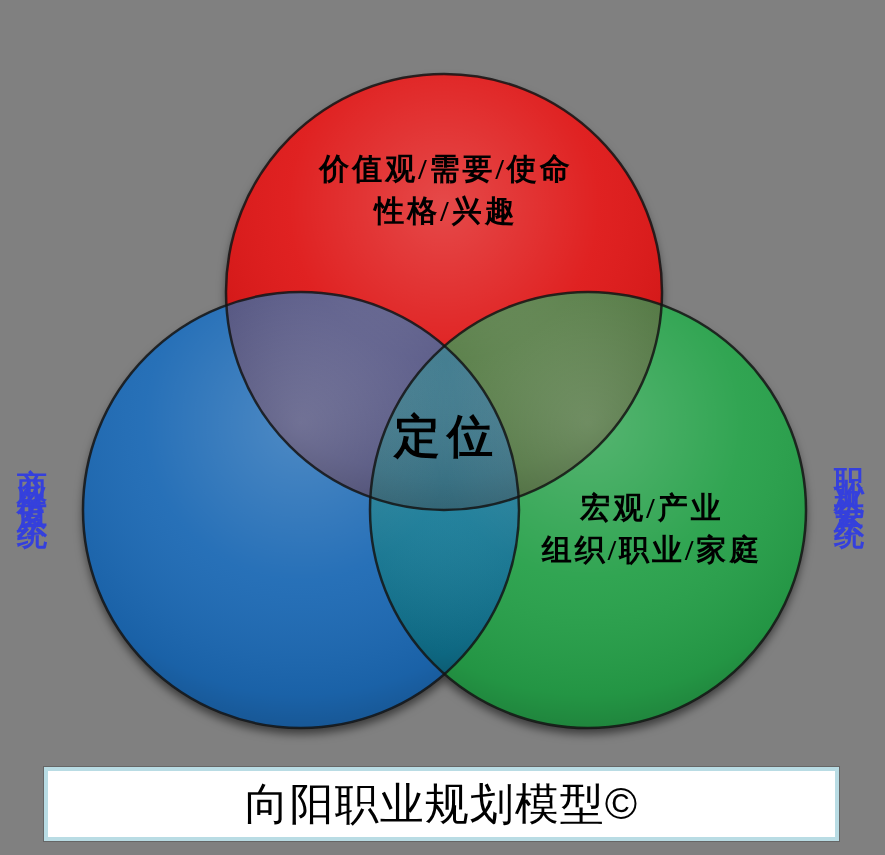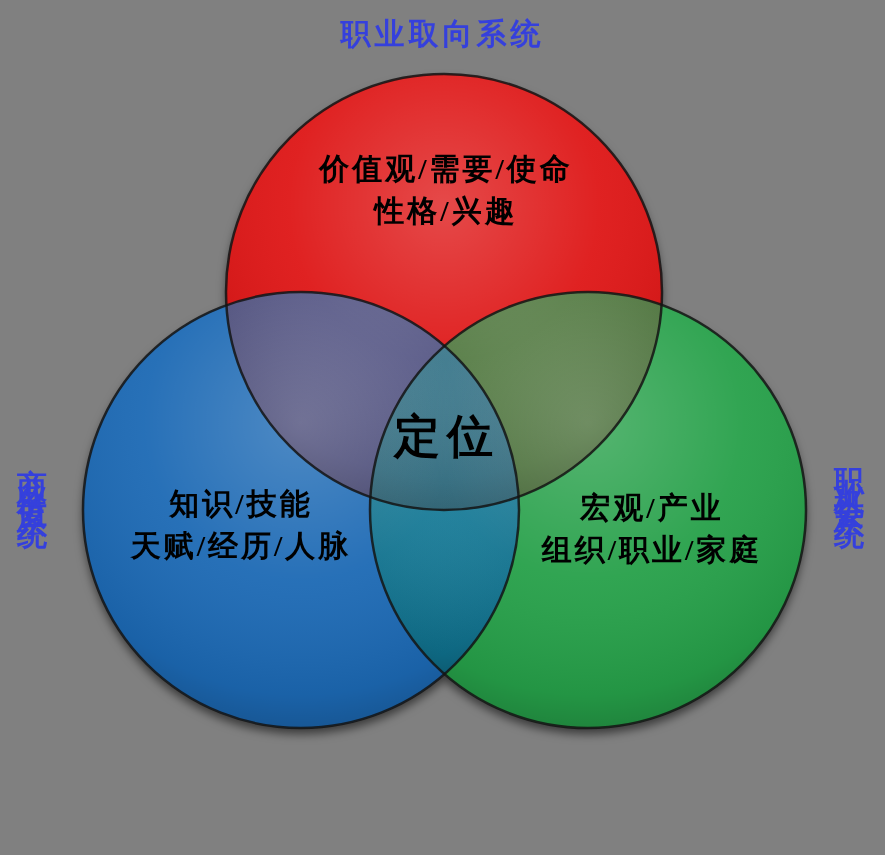--- a/index.html
+++ b/index.html
@@ -112,33 +112,31 @@
 
     <circle class="sheen" cx="444" cy="292" r="218"></circle>
     <circle class="sheen" cx="301" cy="510" r="218"></circle>
     <circle class="sheen" cx="588" cy="510" r="218"></circle>
 
     <circle class="ring" cx="444" cy="292" r="218"></circle>
     <circle class="ring" cx="301" cy="510" r="218"></circle>
     <circle class="ring" cx="588" cy="510" r="218"></circle>
   </svg>
 
-  <div class="sys-label sys-top">职业取向系统</div>
   <div class="sys-label sys-vert sys-left">商业价值系统</div>
   <div class="sys-label sys-vert sys-right">职业机会系统</div>
 
   <div class="circle-text ct-red">
     <div>价值观/需要/使命</div>
     <div>性格/兴趣</div>
-  </div>
-  <div class="circle-text ct-blue">
-    <div>知识/技能</div>
-    <div>天赋/经历/人脉</div>
   </div>
   <div class="circle-text ct-green">
     <div>宏观/产业</div>
     <div>组织/职业/家庭</div>
   </div>
 
   <div class="center-text">定位</div>
 
+  <div class="footer-box">
+    <span class="footer-title">向阳职业规划模型©</span>
+  </div>
 
 </div>
 
 </body></html>

